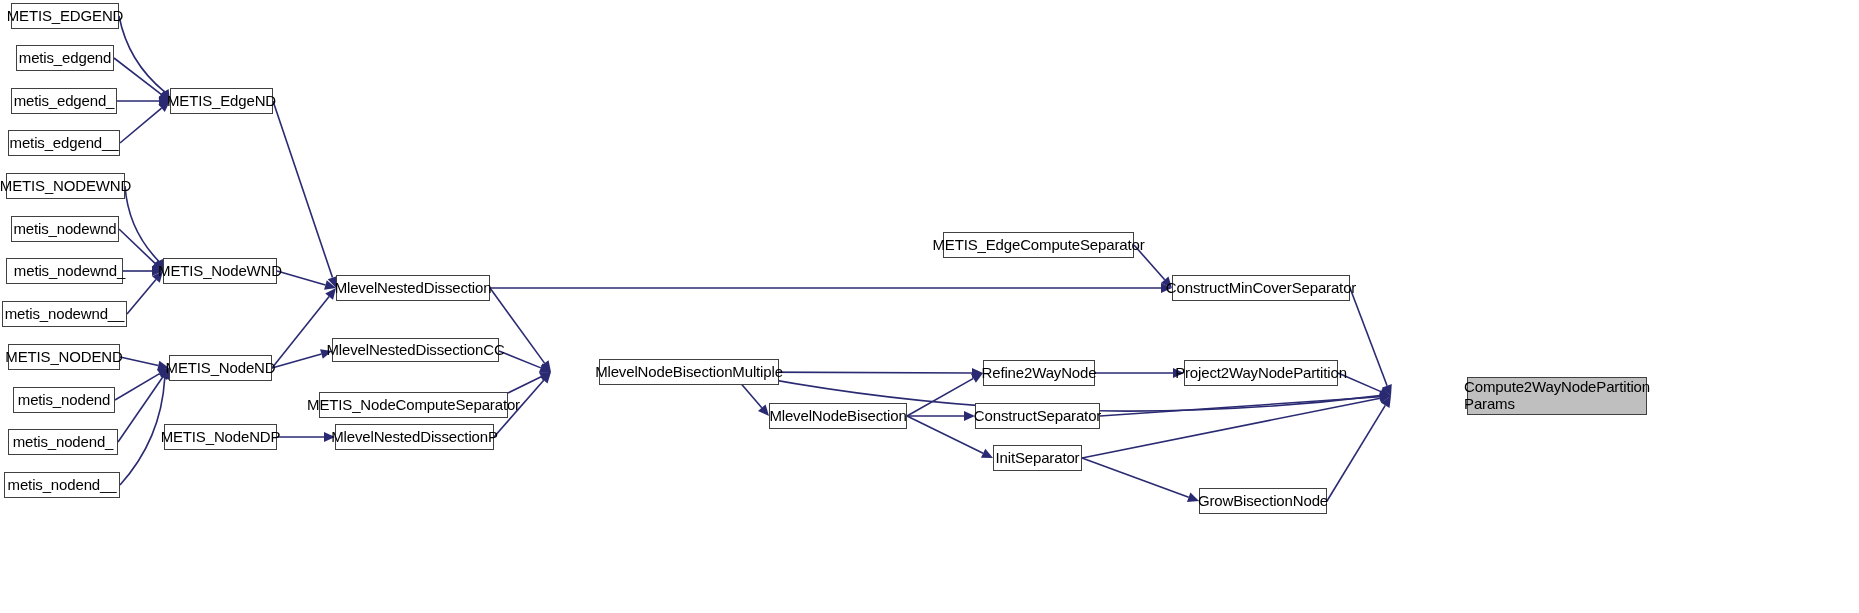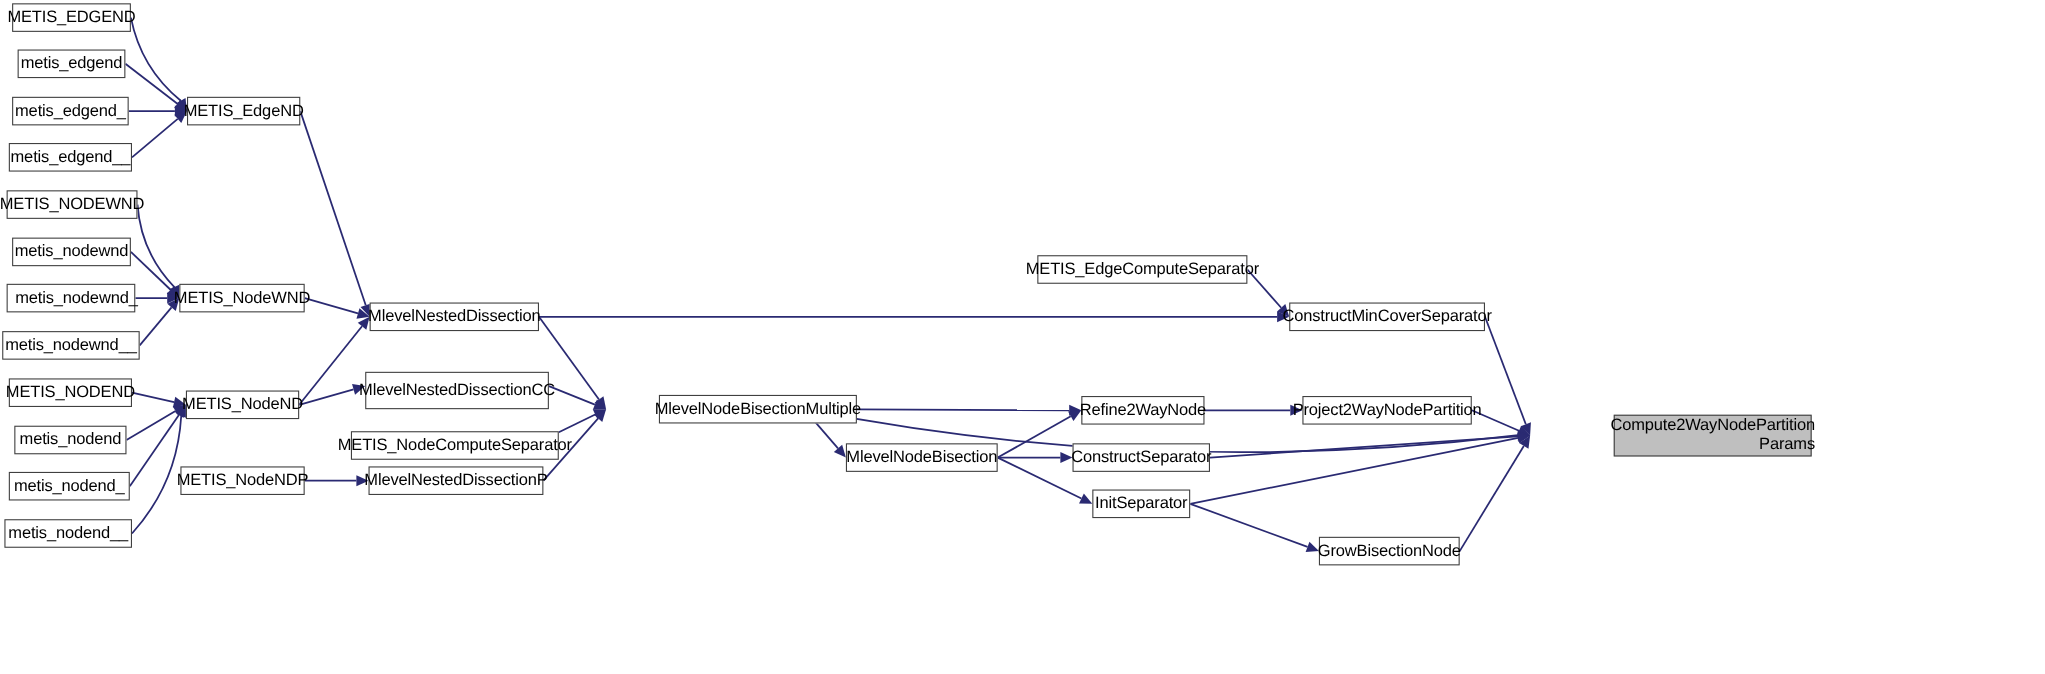--- a/index.html
+++ b/index.html
@@ -37,21 +37,21 @@
   }
   .node-box {
     position: absolute;
     box-sizing: border-box;
     border: 1.5px solid #404040;
     background: #ffffff;
     color: #000000;
     display: flex;
     align-items: center;
     justify-content: center;
-    text-align: right;
+    text-align: left;
     font-family: "Liberation Sans", sans-serif;
     font-size: 15px;
     line-height: 1.12;
     letter-spacing: -0.15px;
     white-space: pre-line;
     user-select: none;
   }
   .node-box.highlight {
     background: #bfbfbf;
     border-color: #404040;
@@ -146,21 +146,21 @@
       <div class="node-box" style="left: 6px; top: 258px; width: 117px; height: 26px; padding-left: 10px;">metis_nodewnd_</div>
       <div class="node-box" style="left: 2px; top: 301px; width: 125px; height: 26px;">metis_nodewnd__</div>
       <div class="node-box" style="left: 163px; top: 258px; width: 114px; height: 26px;">METIS_NodeWND</div>
       <div class="node-box" style="left: 8px; top: 344px; width: 112px; height: 26px;">METIS_NODEND</div>
       <div class="node-box" style="left: 13px; top: 387px; width: 102px; height: 26px;">metis_nodend</div>
       <div class="node-box" style="left: 8px; top: 429px; width: 110px; height: 26px;">metis_nodend_</div>
       <div class="node-box" style="left: 4px; top: 472px; width: 116px; height: 26px;">metis_nodend__</div>
       <div class="node-box" style="left: 169px; top: 355px; width: 103px; height: 26px;">METIS_NodeND</div>
       <div class="node-box" style="left: 164px; top: 424px; width: 113px; height: 26px;">METIS_NodeNDP</div>
       <div class="node-box" style="left: 336px; top: 275px; width: 154px; height: 26px;">MlevelNestedDissection</div>
-      <div class="node-box" style="left: 332px; top: 338px; width: 167px; height: 34px;">MlevelNestedDissectionCC</div>
+      <div class="node-box" style="left: 332px; top: 338px; width: 167px; height: 24px;">MlevelNestedDissectionCC</div>
       <div class="node-box" style="left: 319px; top: 380px; width: 189px; height: 26px; margin-top: 12px;">METIS_NodeComputeSeparator</div>
       <div class="node-box" style="left: 335px; top: 424px; width: 159px; height: 26px;">MlevelNestedDissectionP</div>
       <div class="node-box" style="left: 551px; top: 359px; width: 180px; height: 26px; margin-left: 48px;">MlevelNodeBisectionMultiple</div>
       <div class="node-box" style="left: 769px; top: 403px; width: 138px; height: 26px;">MlevelNodeBisection</div>
       <div class="node-box" style="left: 943px; top: 232px; width: 191px; height: 26px;">METIS_EdgeComputeSeparator</div>
       <div class="node-box" style="left: 983px; top: 360px; width: 112px; height: 26px;">Refine2WayNode</div>
       <div class="node-box" style="left: 975px; top: 403px; width: 125px; height: 26px;">ConstructSeparator</div>
       <div class="node-box" style="left: 993px; top: 445px; width: 89px; height: 26px;">InitSeparator</div>
       <div class="node-box" style="left: 1199px; top: 488px; width: 128px; height: 26px;">GrowBisectionNode</div>
       <div class="node-box" style="left: 1172px; top: 275px; width: 178px; height: 26px;">ConstructMinCoverSeparator</div>

